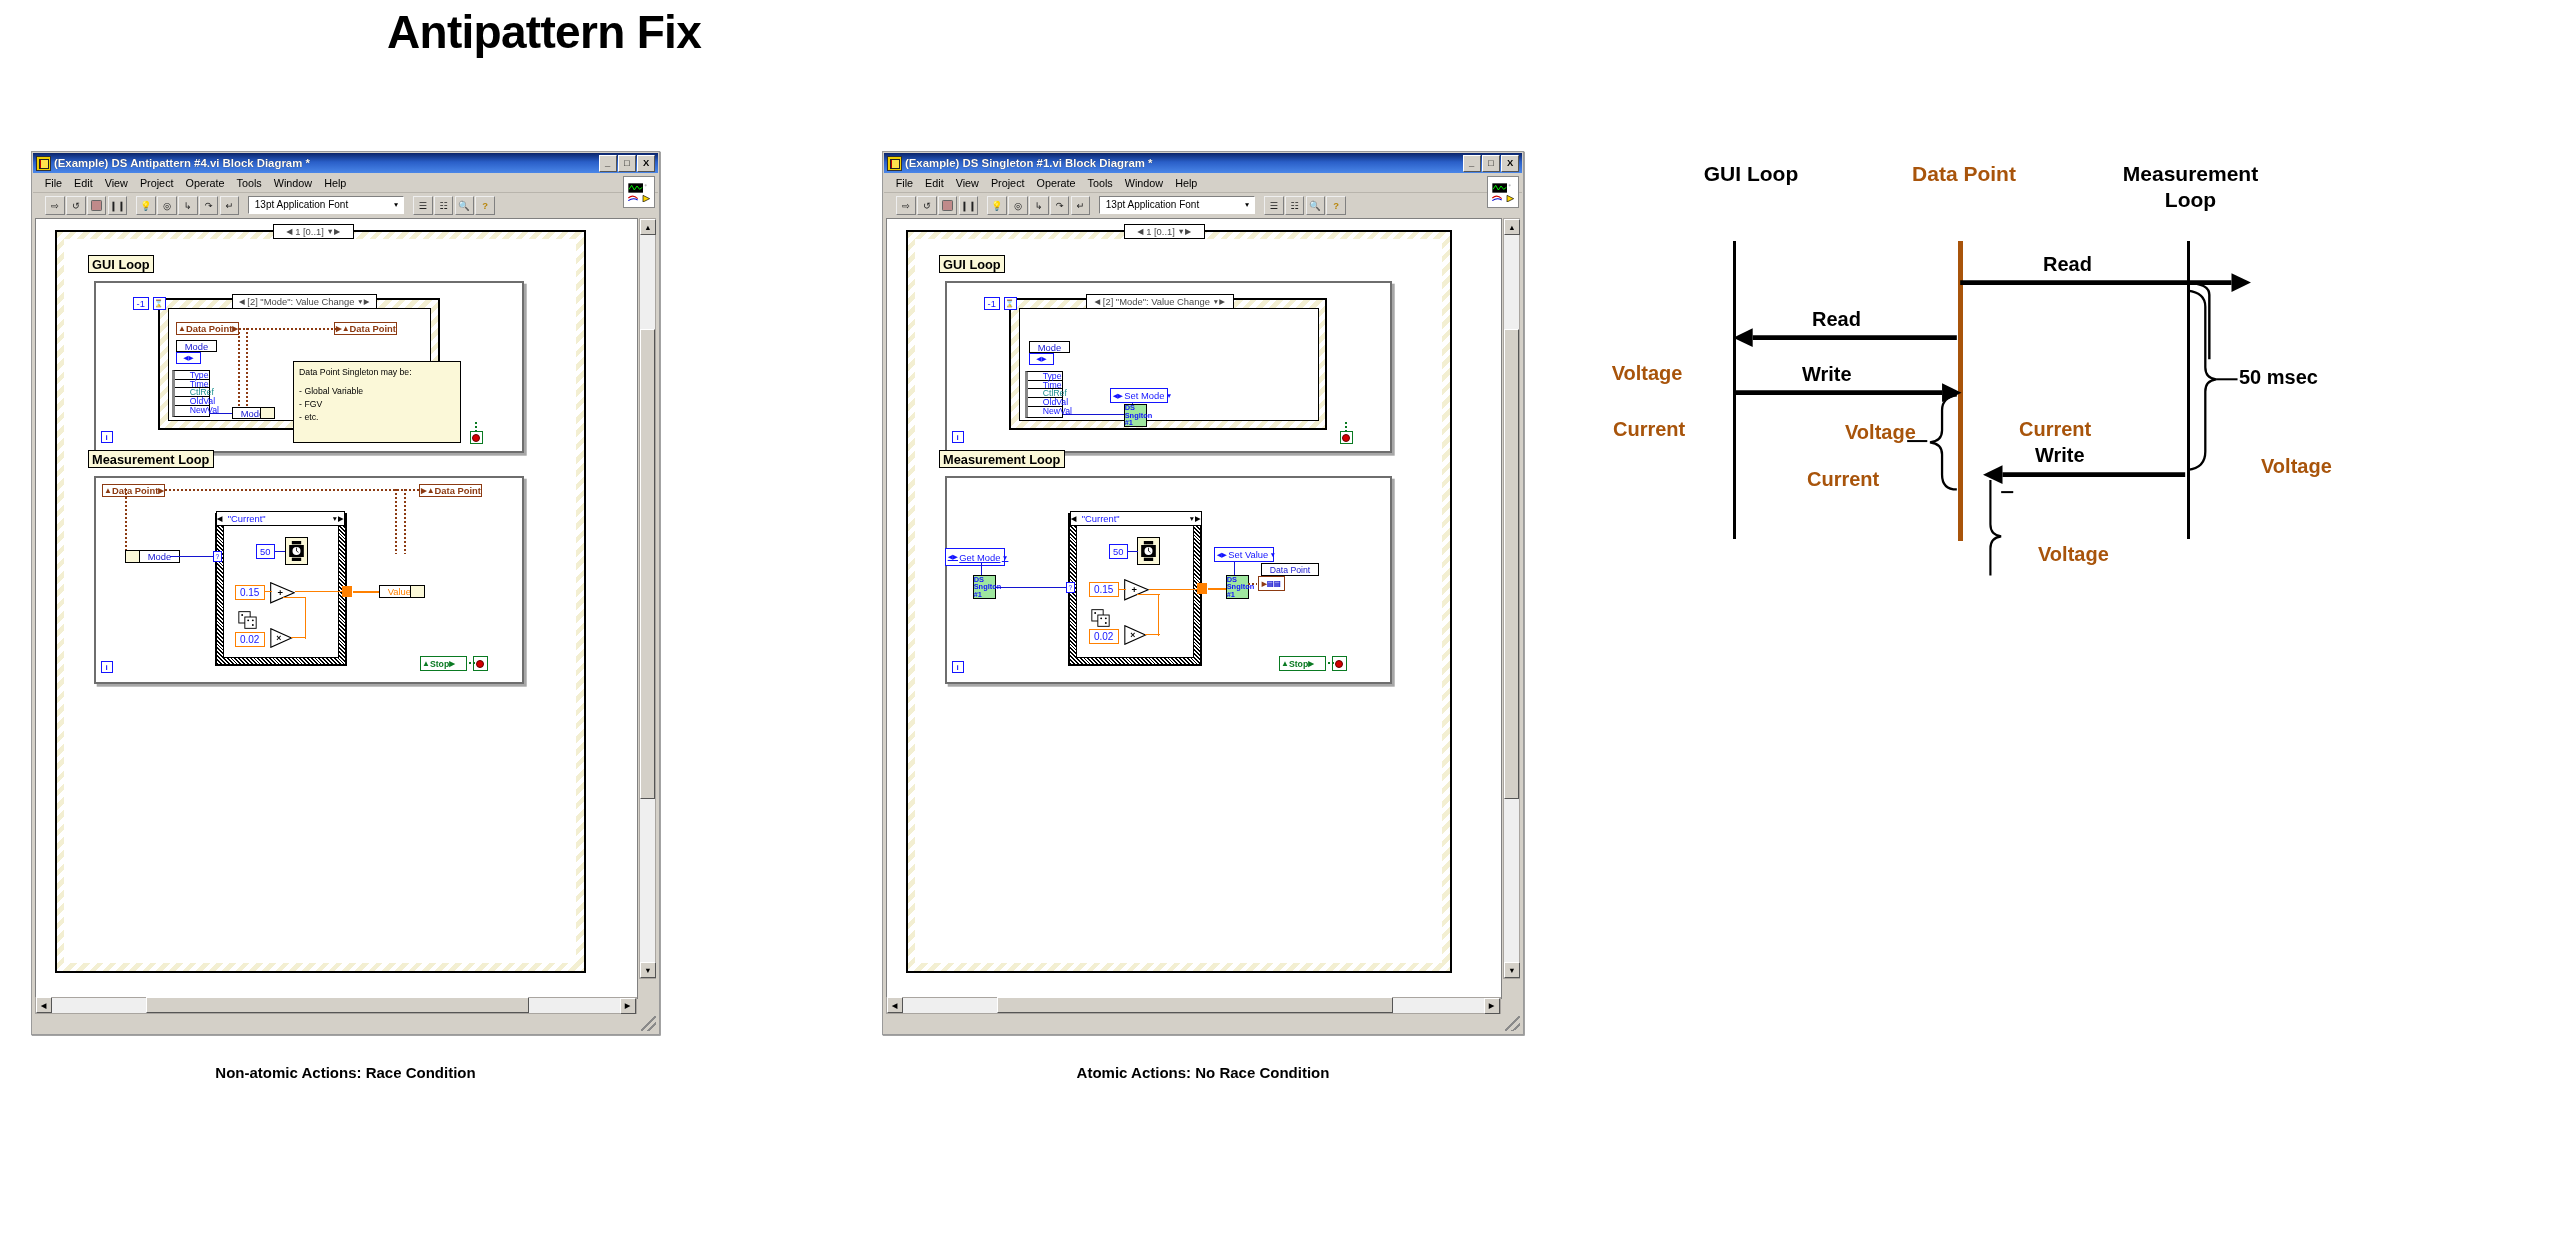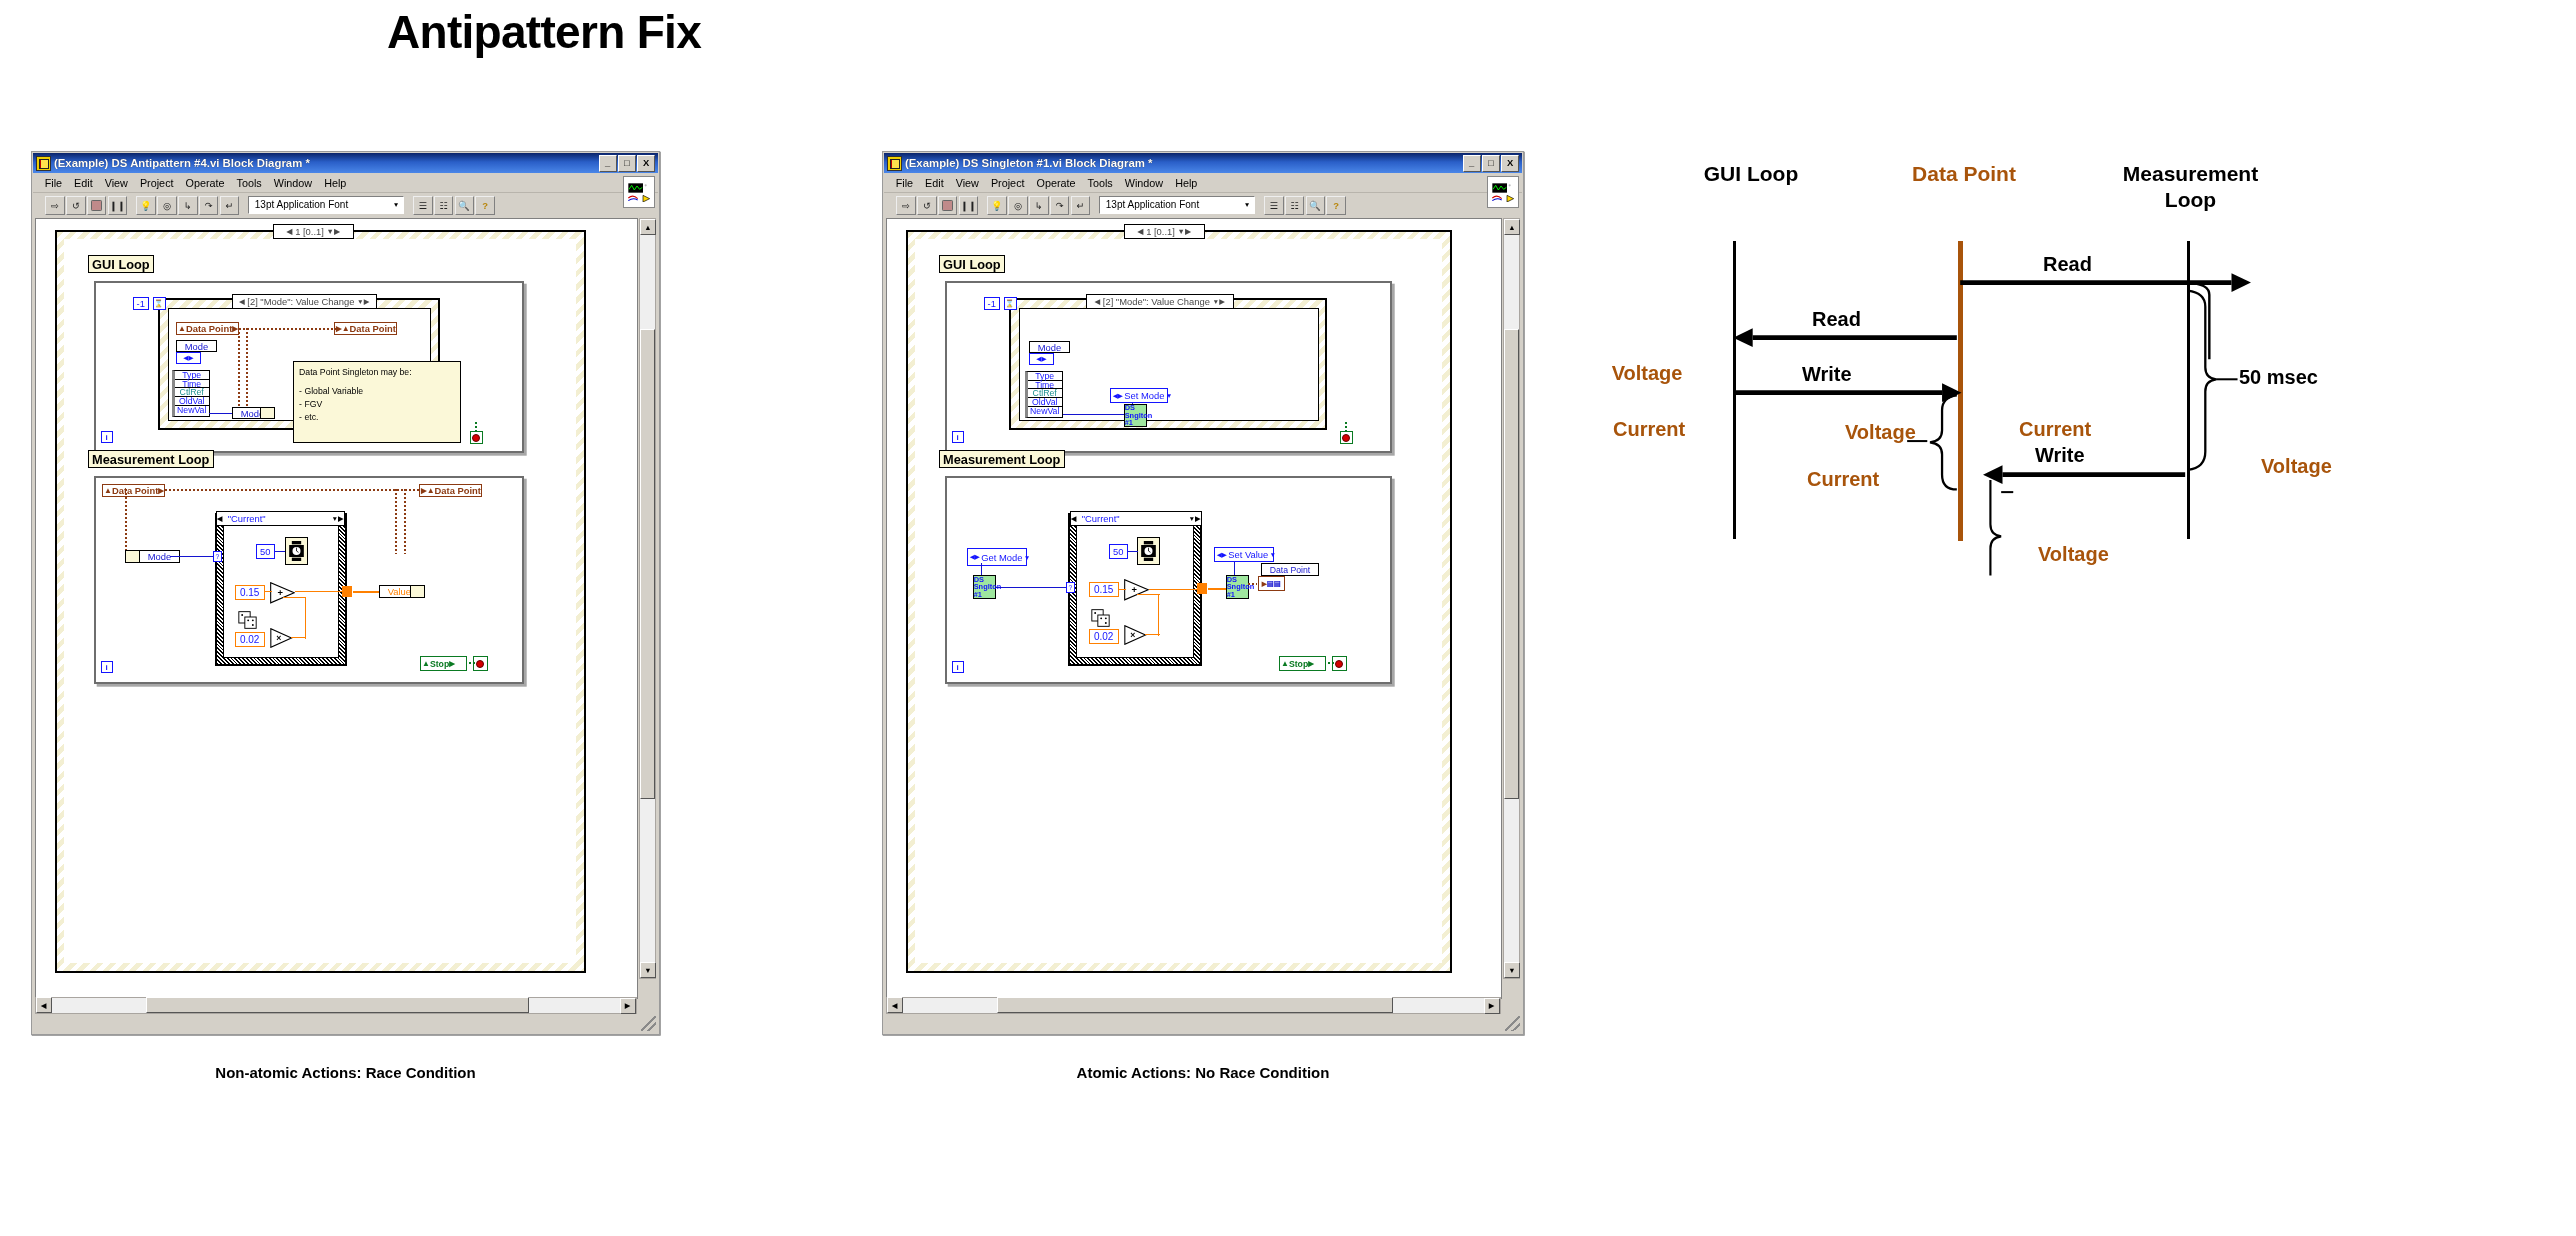--- a/index.html
+++ b/index.html
@@ -184,21 +184,21 @@
   }
   .note-box{
     position:absolute;background:#fbf8d8;border:0.7px solid #000;
     font-size:8.7px;color:#000;line-height:1.5;padding:4px 5.4px;box-sizing:border-box;
   }
   .evt-struct-terms{
     position:absolute;background:#fff;border:0.7px solid #000;box-sizing:border-box;
   }
   .evt-term{
     border-bottom:0.7px solid #000;font-size:8.7px;color:#1414ff;
-    padding:0 2px;height:8.7px;line-height:8.7px;box-sizing:border-box;text-align:center;
+    padding:0 15px;height:8.7px;line-height:8.7px;box-sizing:border-box;text-align:center;
   }
   .evt-term:last-child{border-bottom:none;}
   .stop-btn{
     position:absolute;border:1.3px solid #0a7a22;background:#fff;
     color:#0a7a22;font-size:8.7px;font-weight:bold;white-space:nowrap;
     padding:0 1.3px;box-sizing:border-box;display:flex;align-items:center;
   }
   .stop-led{
     position:absolute;border:1.3px solid #0a7a22;background:#fff;
     box-sizing:border-box;display:flex;align-items:center;justify-content:center;
@@ -626,21 +626,21 @@
     <div class="timedloop-band" style="left:181px;top:294px;width:134px;height:153px;
                 background:repeating-linear-gradient(45deg,#000 0 1.3px,#fff 1.3px 2.7px);"></div>
     <div class="timedloop-inner" style="left:189px;top:302px;width:118px;height:137px;border:0.7px solid #000;"></div>
     <div class="casesel" style="left:183px;top:292px;width:132px;height:15px;">
       <span style="font-size:7.4px;color:#000">◀</span>
       <span style="flex:1;text-align:left;padding-left:5.4px">"Current"</span>
       <span style="font-size:6.7px;color:#000">▼</span>
         <span style="font-size:7.4px;color:#000">▶</span>
     </div>
 
-    <div class="enumctl" style="left:80px;top:329px;width:60px;height:18px;">
+    <div class="enumctl" style="left:58px;top:329px;width:60px;height:18px;text-decoration:underline;">
       <span style="font-size:6.7px">◀▶</span>
       <span>Get Mode</span>
       <span style="font-size:6.7px">▼</span>
     </div>
     <div class="wire-blue" style="left:94px;top:344px;width:1.3px;height:13.4px;"></div>
     <div class="vi-green" style="left:86px;top:356px;width:23px;height:24px;">
       <span>DS</span>
       <span>Snglton</span>
       <span>#1</span>
     </div>

